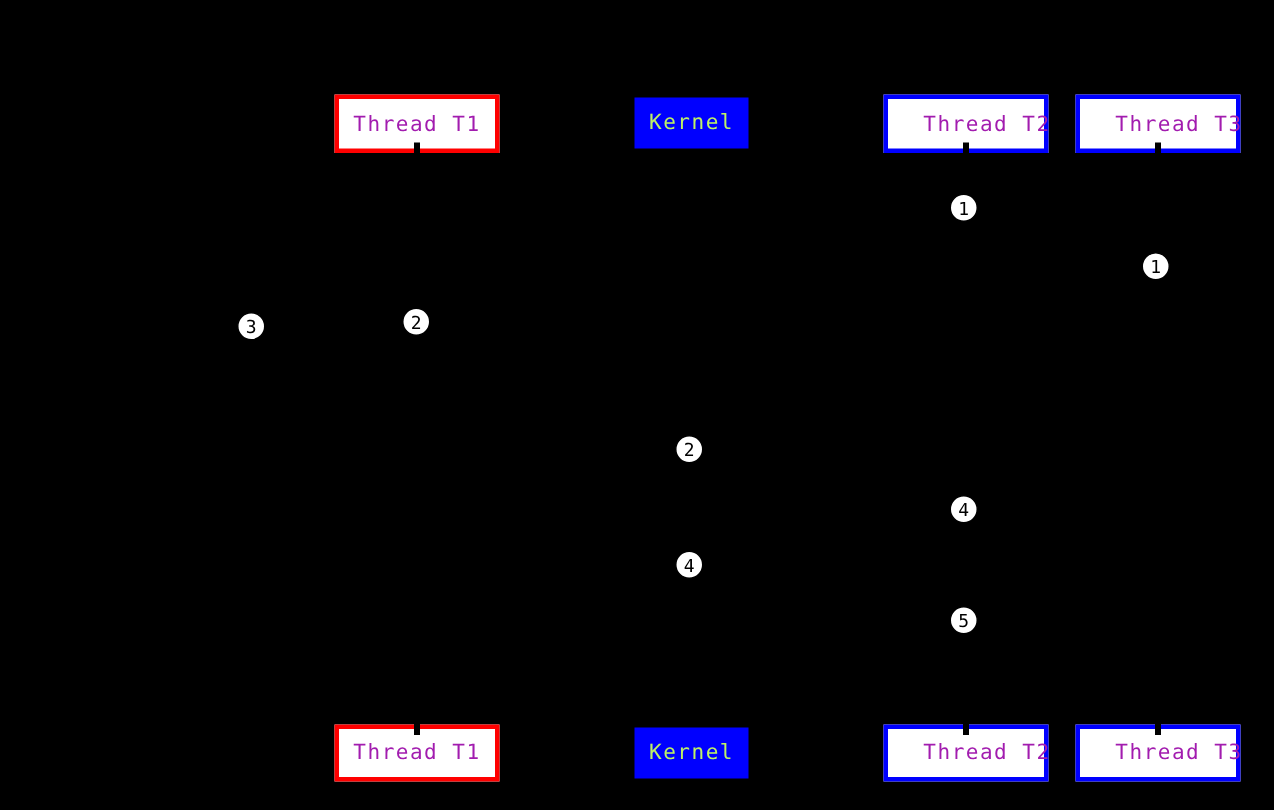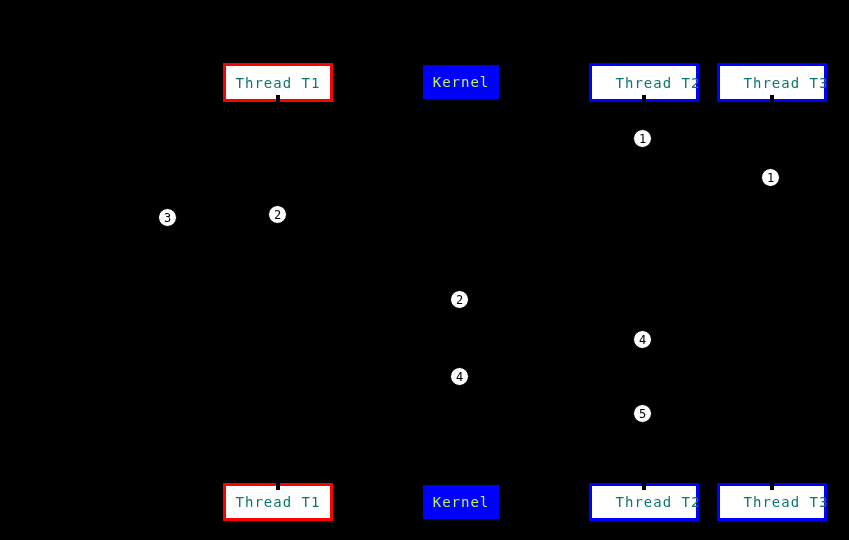--- a/index.html
+++ b/index.html
@@ -17,21 +17,21 @@
   }
   .actor {
     position: absolute;
     box-sizing: border-box;
     background: #ffffff;
     display: flex;
     align-items: center;
     justify-content: center;
     font-size: 14px;
     letter-spacing: 1px;
-    color: #0f766e;
+    color: #a21caf;
     white-space: nowrap;
   }
   .actor.red-border  { border: 3px solid #ff0000; }
   .actor.blue-border { border: 3px solid #0000ff; padding-left: 28px; }
   .actor.blue-fill   { background: #0000ff; color: #bef264; border: none; }
   
   .stub {
     position: absolute;
     left: 50%;
     margin-left: -2px;

